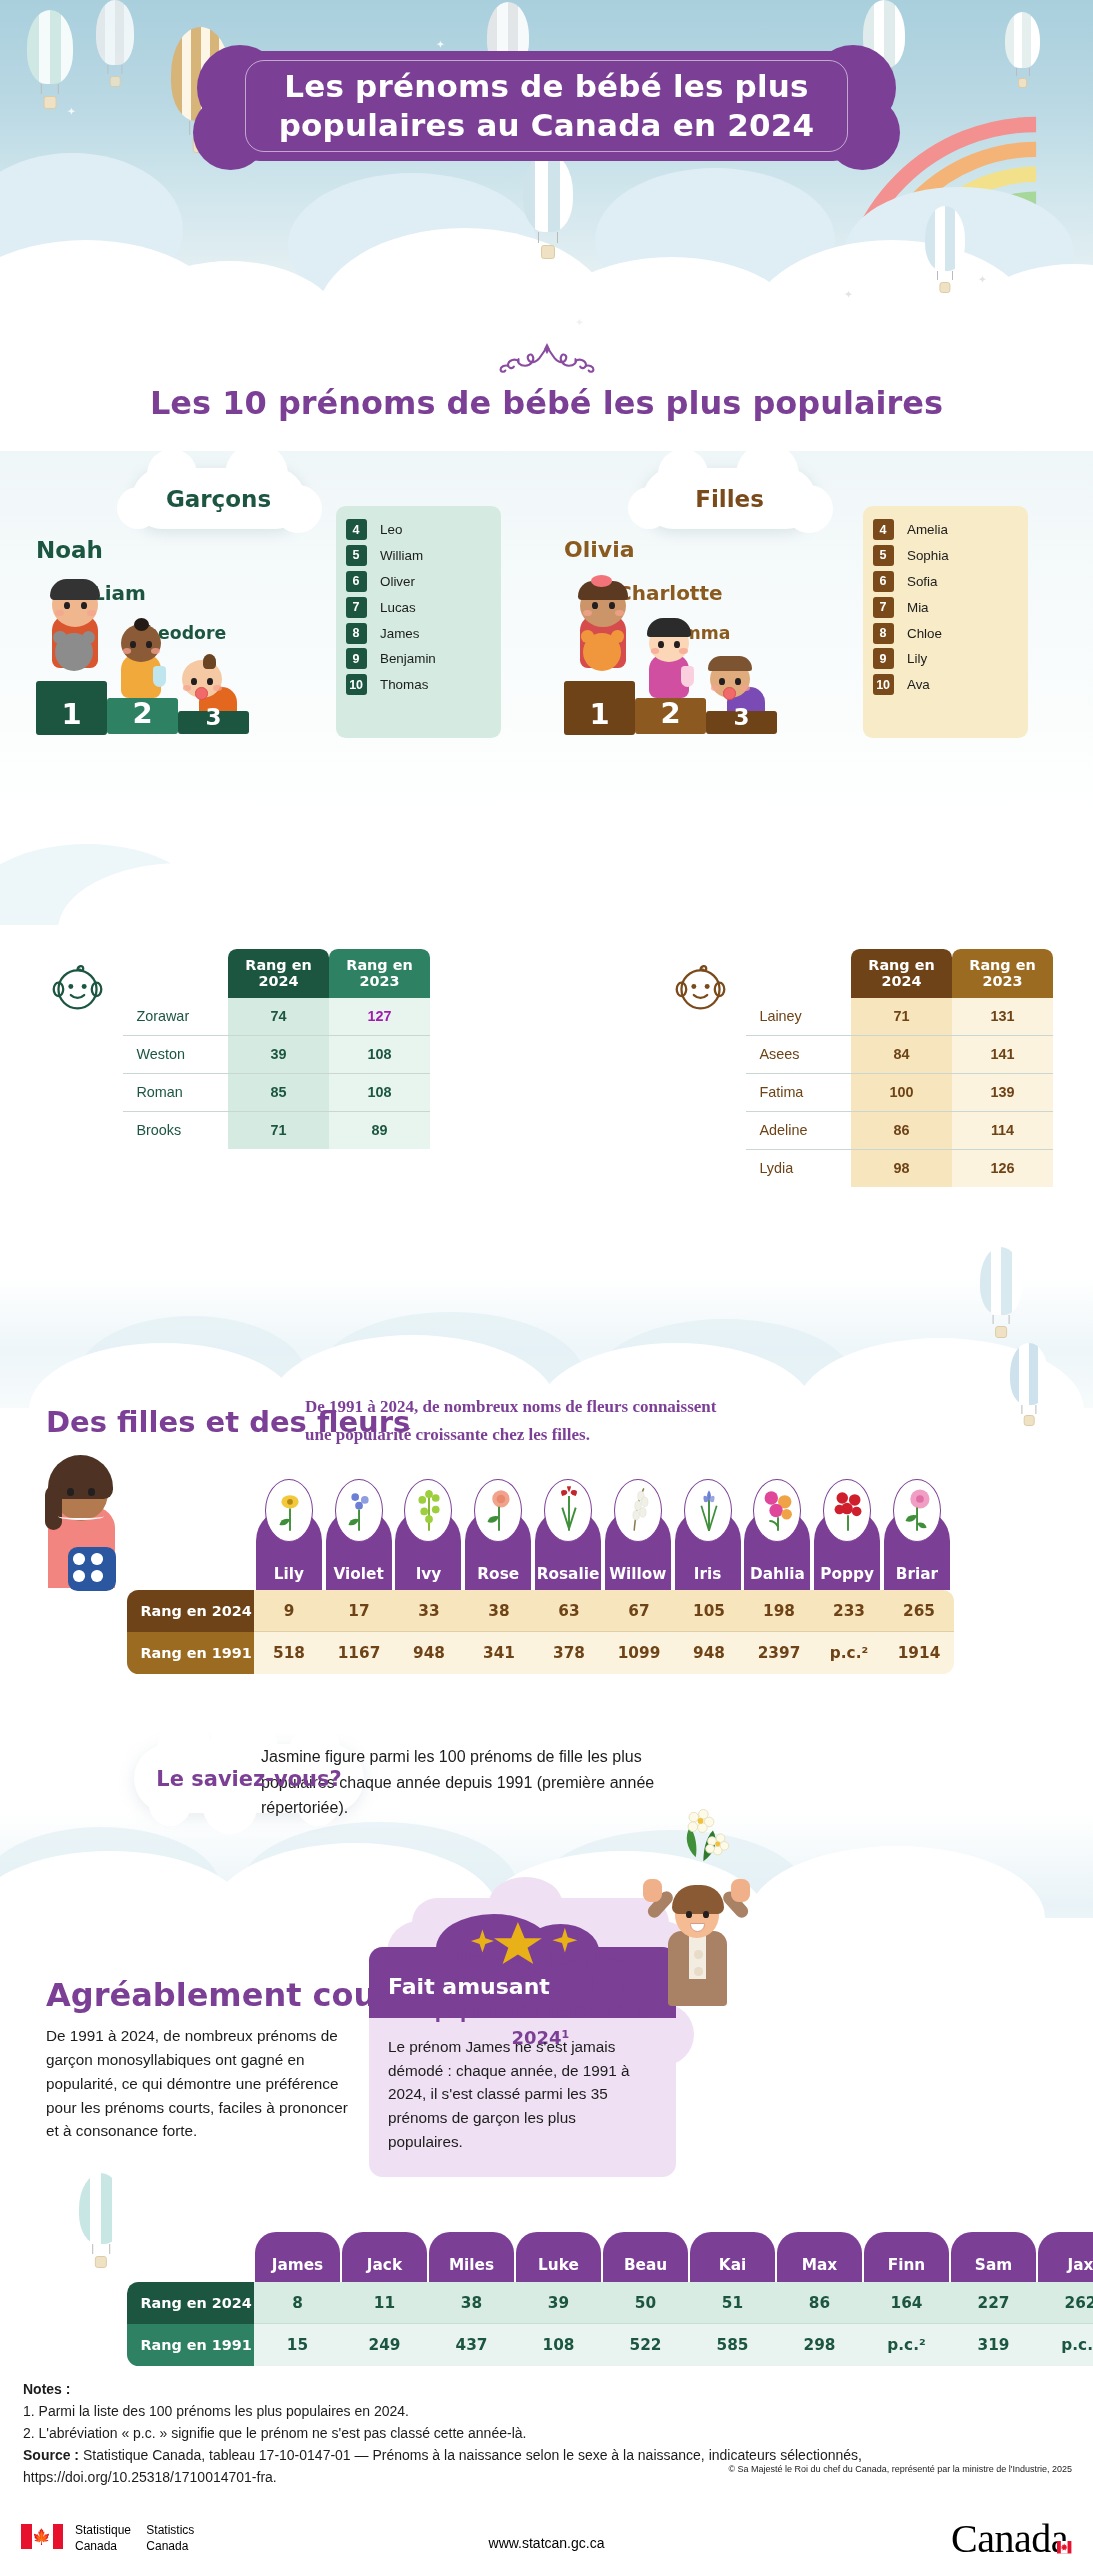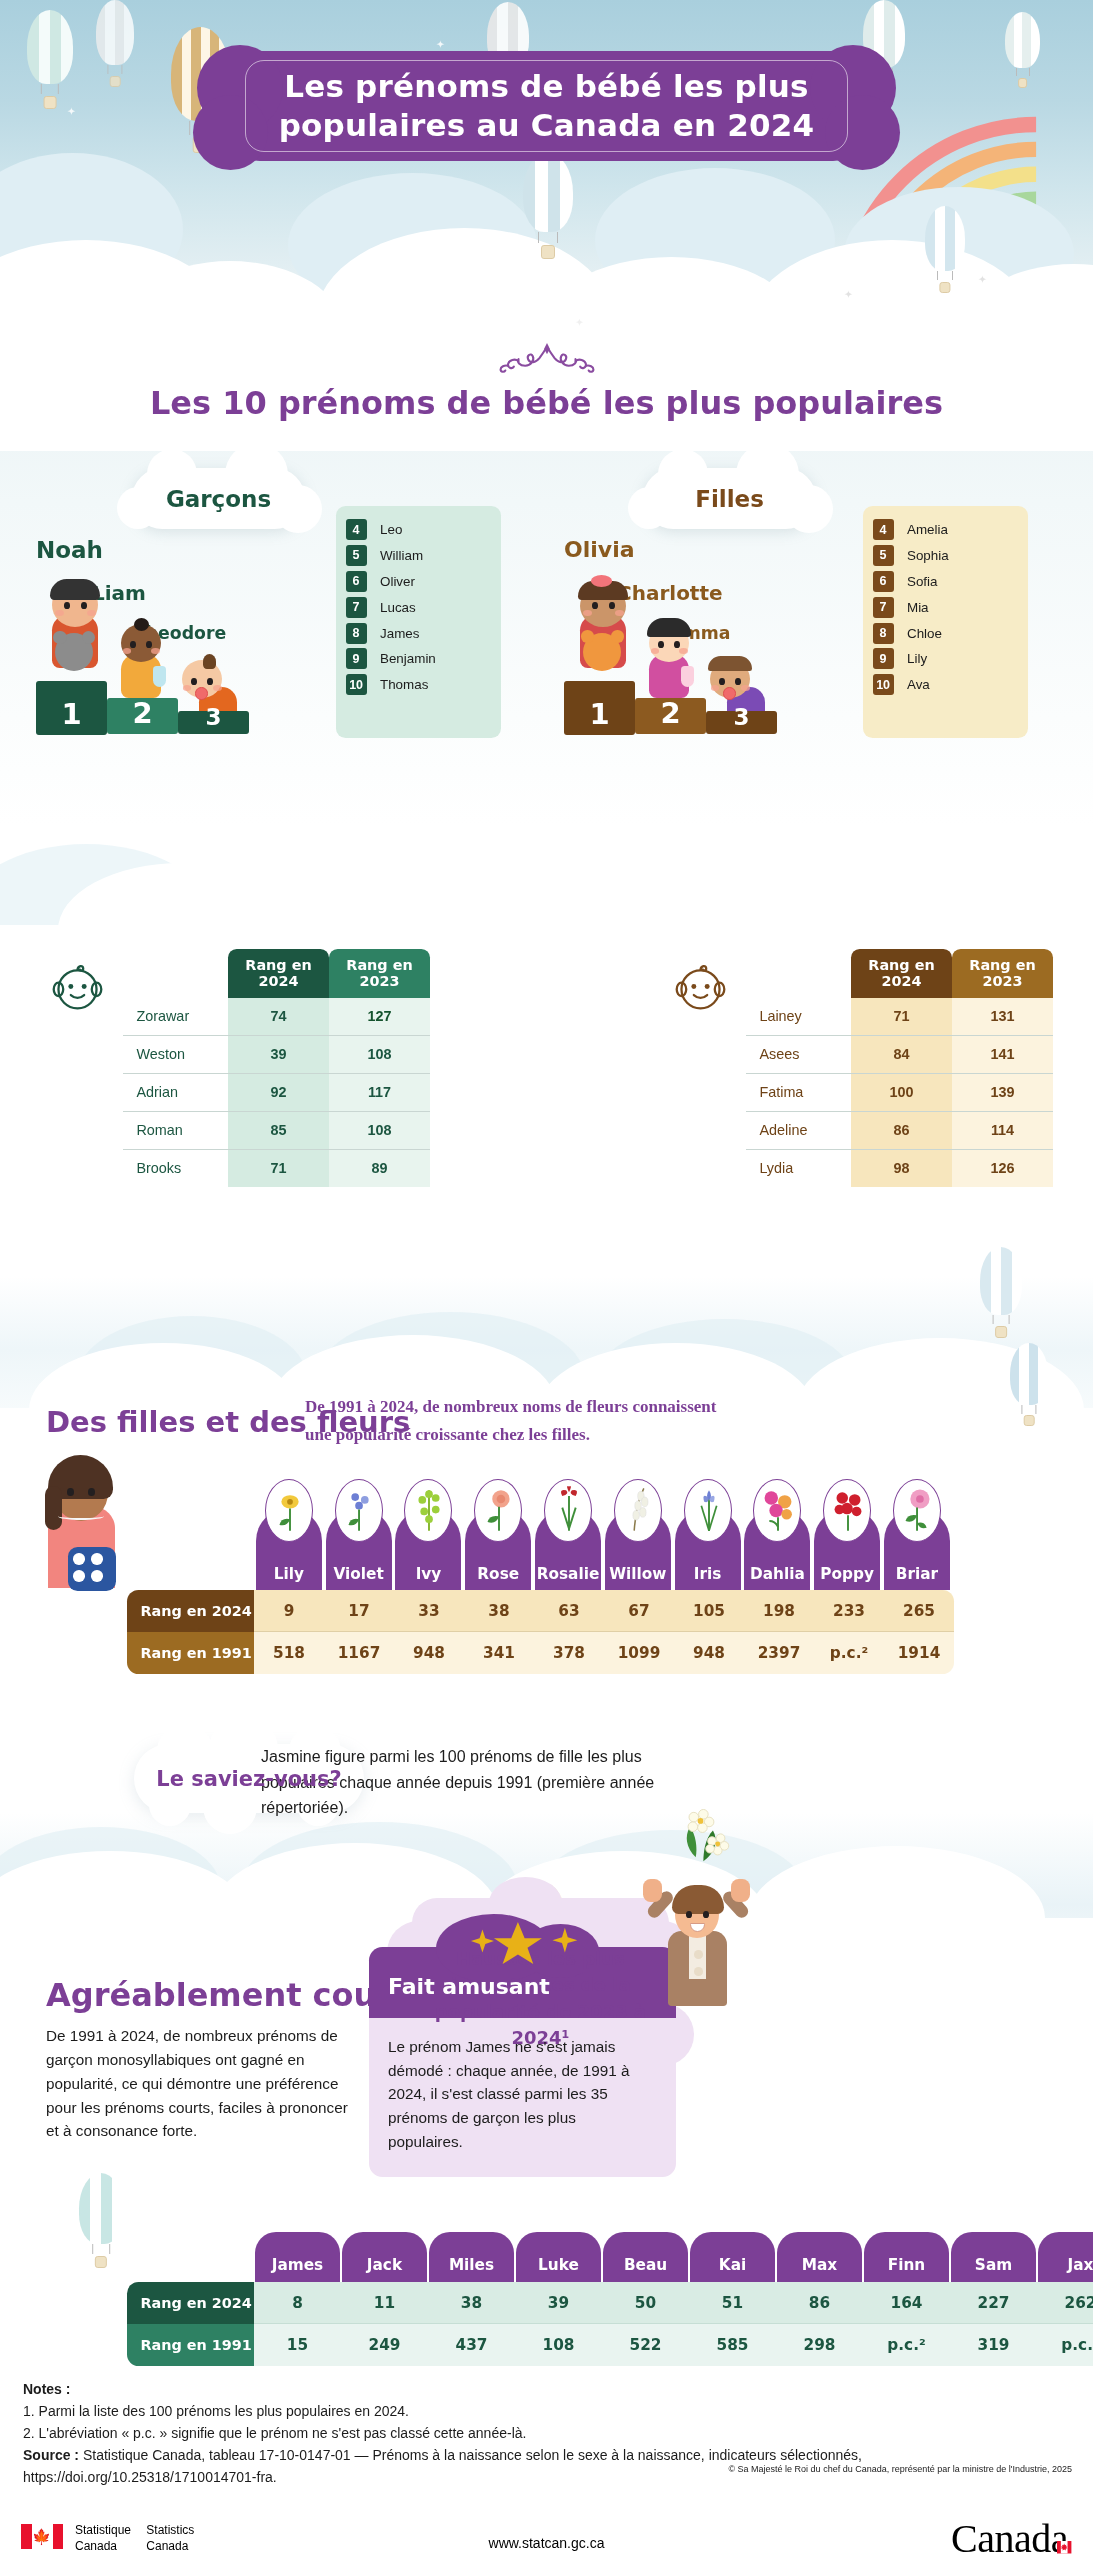--- a/index.html
+++ b/index.html
@@ -619,31 +619,26 @@
 
     <div class="tbl" id="boys-tbl" style="left:123px; top:0px;">
         <div class="thead">
           <div class="th" style="background: rgb(28, 86, 65); width: 101px;">Rang en<br>2024</div>
           <div class="th" style="background: rgb(46, 129, 99); width: 101px;">Rang en<br>2023</div>
           <div style="width: 105px; order: -1;"></div>
         </div>
         <div class="trow">
           <div class="tname" style="color: rgb(28, 86, 65); border-bottom: 1px solid rgb(201, 214, 210);">Zorawar</div>
           <div class="tcell" style="background: rgb(213, 235, 225); color: rgb(28, 86, 65); border-bottom: 1px solid rgb(201, 214, 210);">74</div>
-          <div class="tcell" style="background: rgb(232, 244, 238); color: #14532d; border-bottom: 1px solid rgb(201, 214, 210);">127</div>
+          <div class="tcell" style="background: rgb(232, 244, 238); color: #a21caf; border-bottom: 1px solid rgb(201, 214, 210);">127</div>
         </div>
         <div class="trow">
           <div class="tname" style="color: rgb(28, 86, 65); border-bottom: 1px solid rgb(201, 214, 210);">Weston</div>
           <div class="tcell" style="background: rgb(213, 235, 225); color: rgb(28, 86, 65); border-bottom: 1px solid rgb(201, 214, 210);">39</div>
           <div class="tcell" style="background: rgb(232, 244, 238); color: rgb(28, 86, 65); border-bottom: 1px solid rgb(201, 214, 210);">108</div>
-        </div>
-        <div class="trow">
-          <div class="tname" style="color: rgb(28, 86, 65); border-bottom: 1px solid rgb(201, 214, 210);">Adrian</div>
-          <div class="tcell" style="background: rgb(213, 235, 225); color: rgb(28, 86, 65); border-bottom: 1px solid rgb(201, 214, 210);">92</div>
-          <div class="tcell" style="background: rgb(232, 244, 238); color: rgb(28, 86, 65); border-bottom: 1px solid rgb(201, 214, 210);">117</div>
         </div>
         <div class="trow">
           <div class="tname" style="color: rgb(28, 86, 65); border-bottom: 1px solid rgb(201, 214, 210);">Roman</div>
           <div class="tcell" style="background: rgb(213, 235, 225); color: rgb(28, 86, 65); border-bottom: 1px solid rgb(201, 214, 210);">85</div>
           <div class="tcell" style="background: rgb(232, 244, 238); color: rgb(28, 86, 65); border-bottom: 1px solid rgb(201, 214, 210);">108</div>
         </div>
         <div class="trow">
           <div class="tname" style="color: rgb(28, 86, 65); border-bottom: none;">Brooks</div>
           <div class="tcell" style="background: rgb(213, 235, 225); color: rgb(28, 86, 65); border-bottom: none;">71</div>
           <div class="tcell" style="background: rgb(232, 244, 238); color: rgb(28, 86, 65); border-bottom: none;">89</div>

